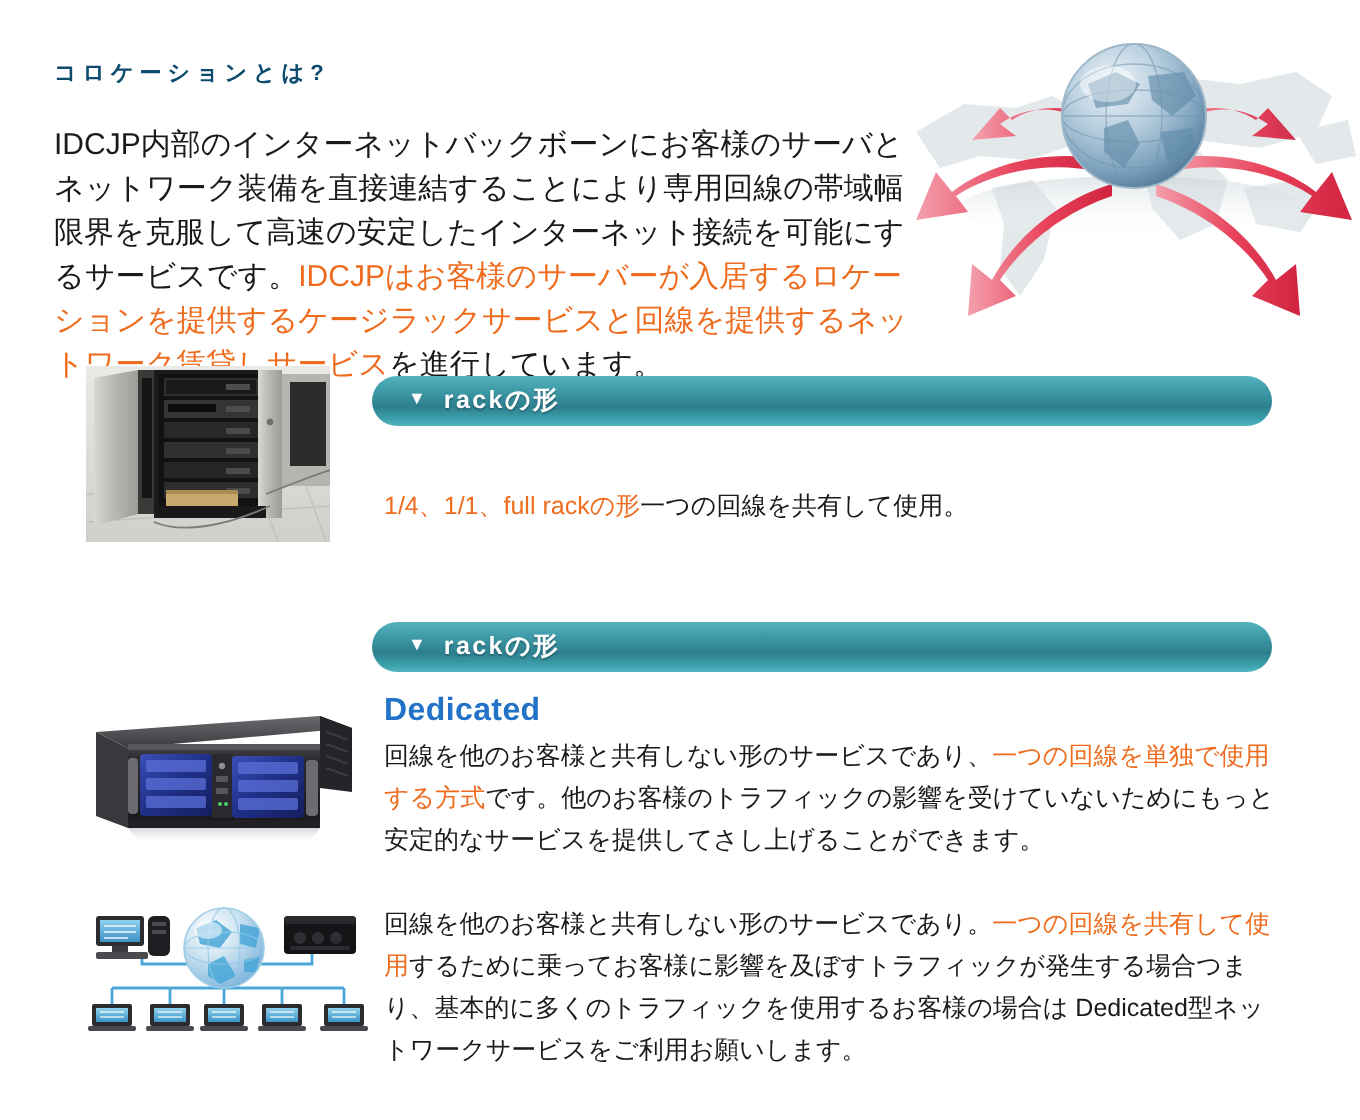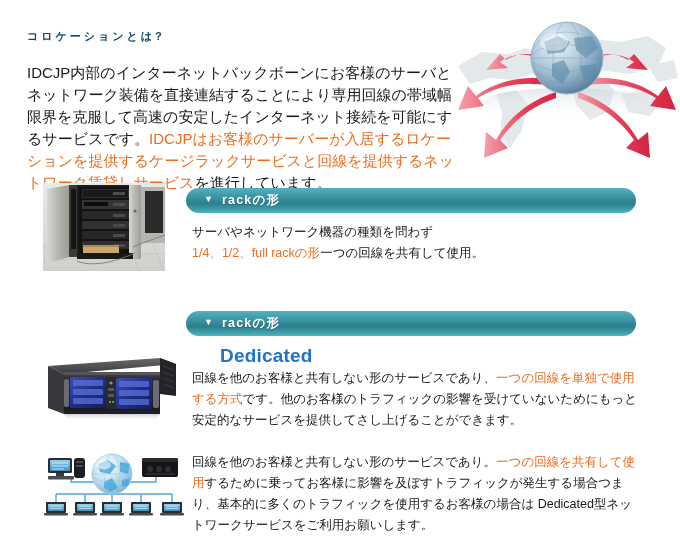--- a/index.html
+++ b/index.html
@@ -95,26 +95,25 @@
 
   
   .copy {
     position: absolute;
     font-size: 12.5px;
     line-height: 21px;
     color: #1a1a1a;
   }
   .copy .hl { color: #ef6c1e; }
   .sub-head {
-    font-size: 19px;
+    font-size: 16px;
     font-weight: bold;
     color: #2272c8;
     margin-bottom: 2px;
     letter-spacing: .2px;
-    margin-left: 28px;
   }
 
   #copy-upper      { left: 192px; top: 222px; width: 440px; }
   #copy-dedicated  { left: 192px; top: 345px; width: 448px; }
   #copy-shared     { left: 192px; top: 452px; width: 448px; }
 
   
   .figure {
     position: absolute;
     overflow: hidden;
@@ -261,21 +260,21 @@
     <polygon points="26,2 34,2 34,74 26,74" fill="#3a3a38"></polygon>
     <rect x="28" y="6" width="5" height="60" fill="#141414"></rect>
 
     <g stroke="#7a7a76" stroke-width=".9" fill="none">
       <path d="M34 78 C48 84 70 80 92 70"></path>
       <path d="M90 64 C100 60 110 56 122 52"></path>
     </g>
   </svg>
 </div>
 
-<div class="copy" id="copy-upper"><span>サーバやネットワーク機器の種類を問わず</span><br><span class="hl">1/4、1/2、full rackの形</span><span>一つの回線を共有して使用。</span></div>
+<div class="copy" id="copy-upper"><br><span class="hl">1/4、1/1、full rackの形</span><span>一つの回線を共有して使用。</span></div>
 
 <div class="section-bar" id="bar-network">
   <span class="chev">▼</span>
   <span class="bar-label">rackの形</span>
 </div>
 
 <div class="figure" id="fig-server">
   <svg width="140" height="72" viewBox="0 0 140 72" xmlns="http://www.w3.org/2000/svg">
     <defs>
       <linearGradient id="chtop" x1="0" y1="0" x2="0" y2="1">

